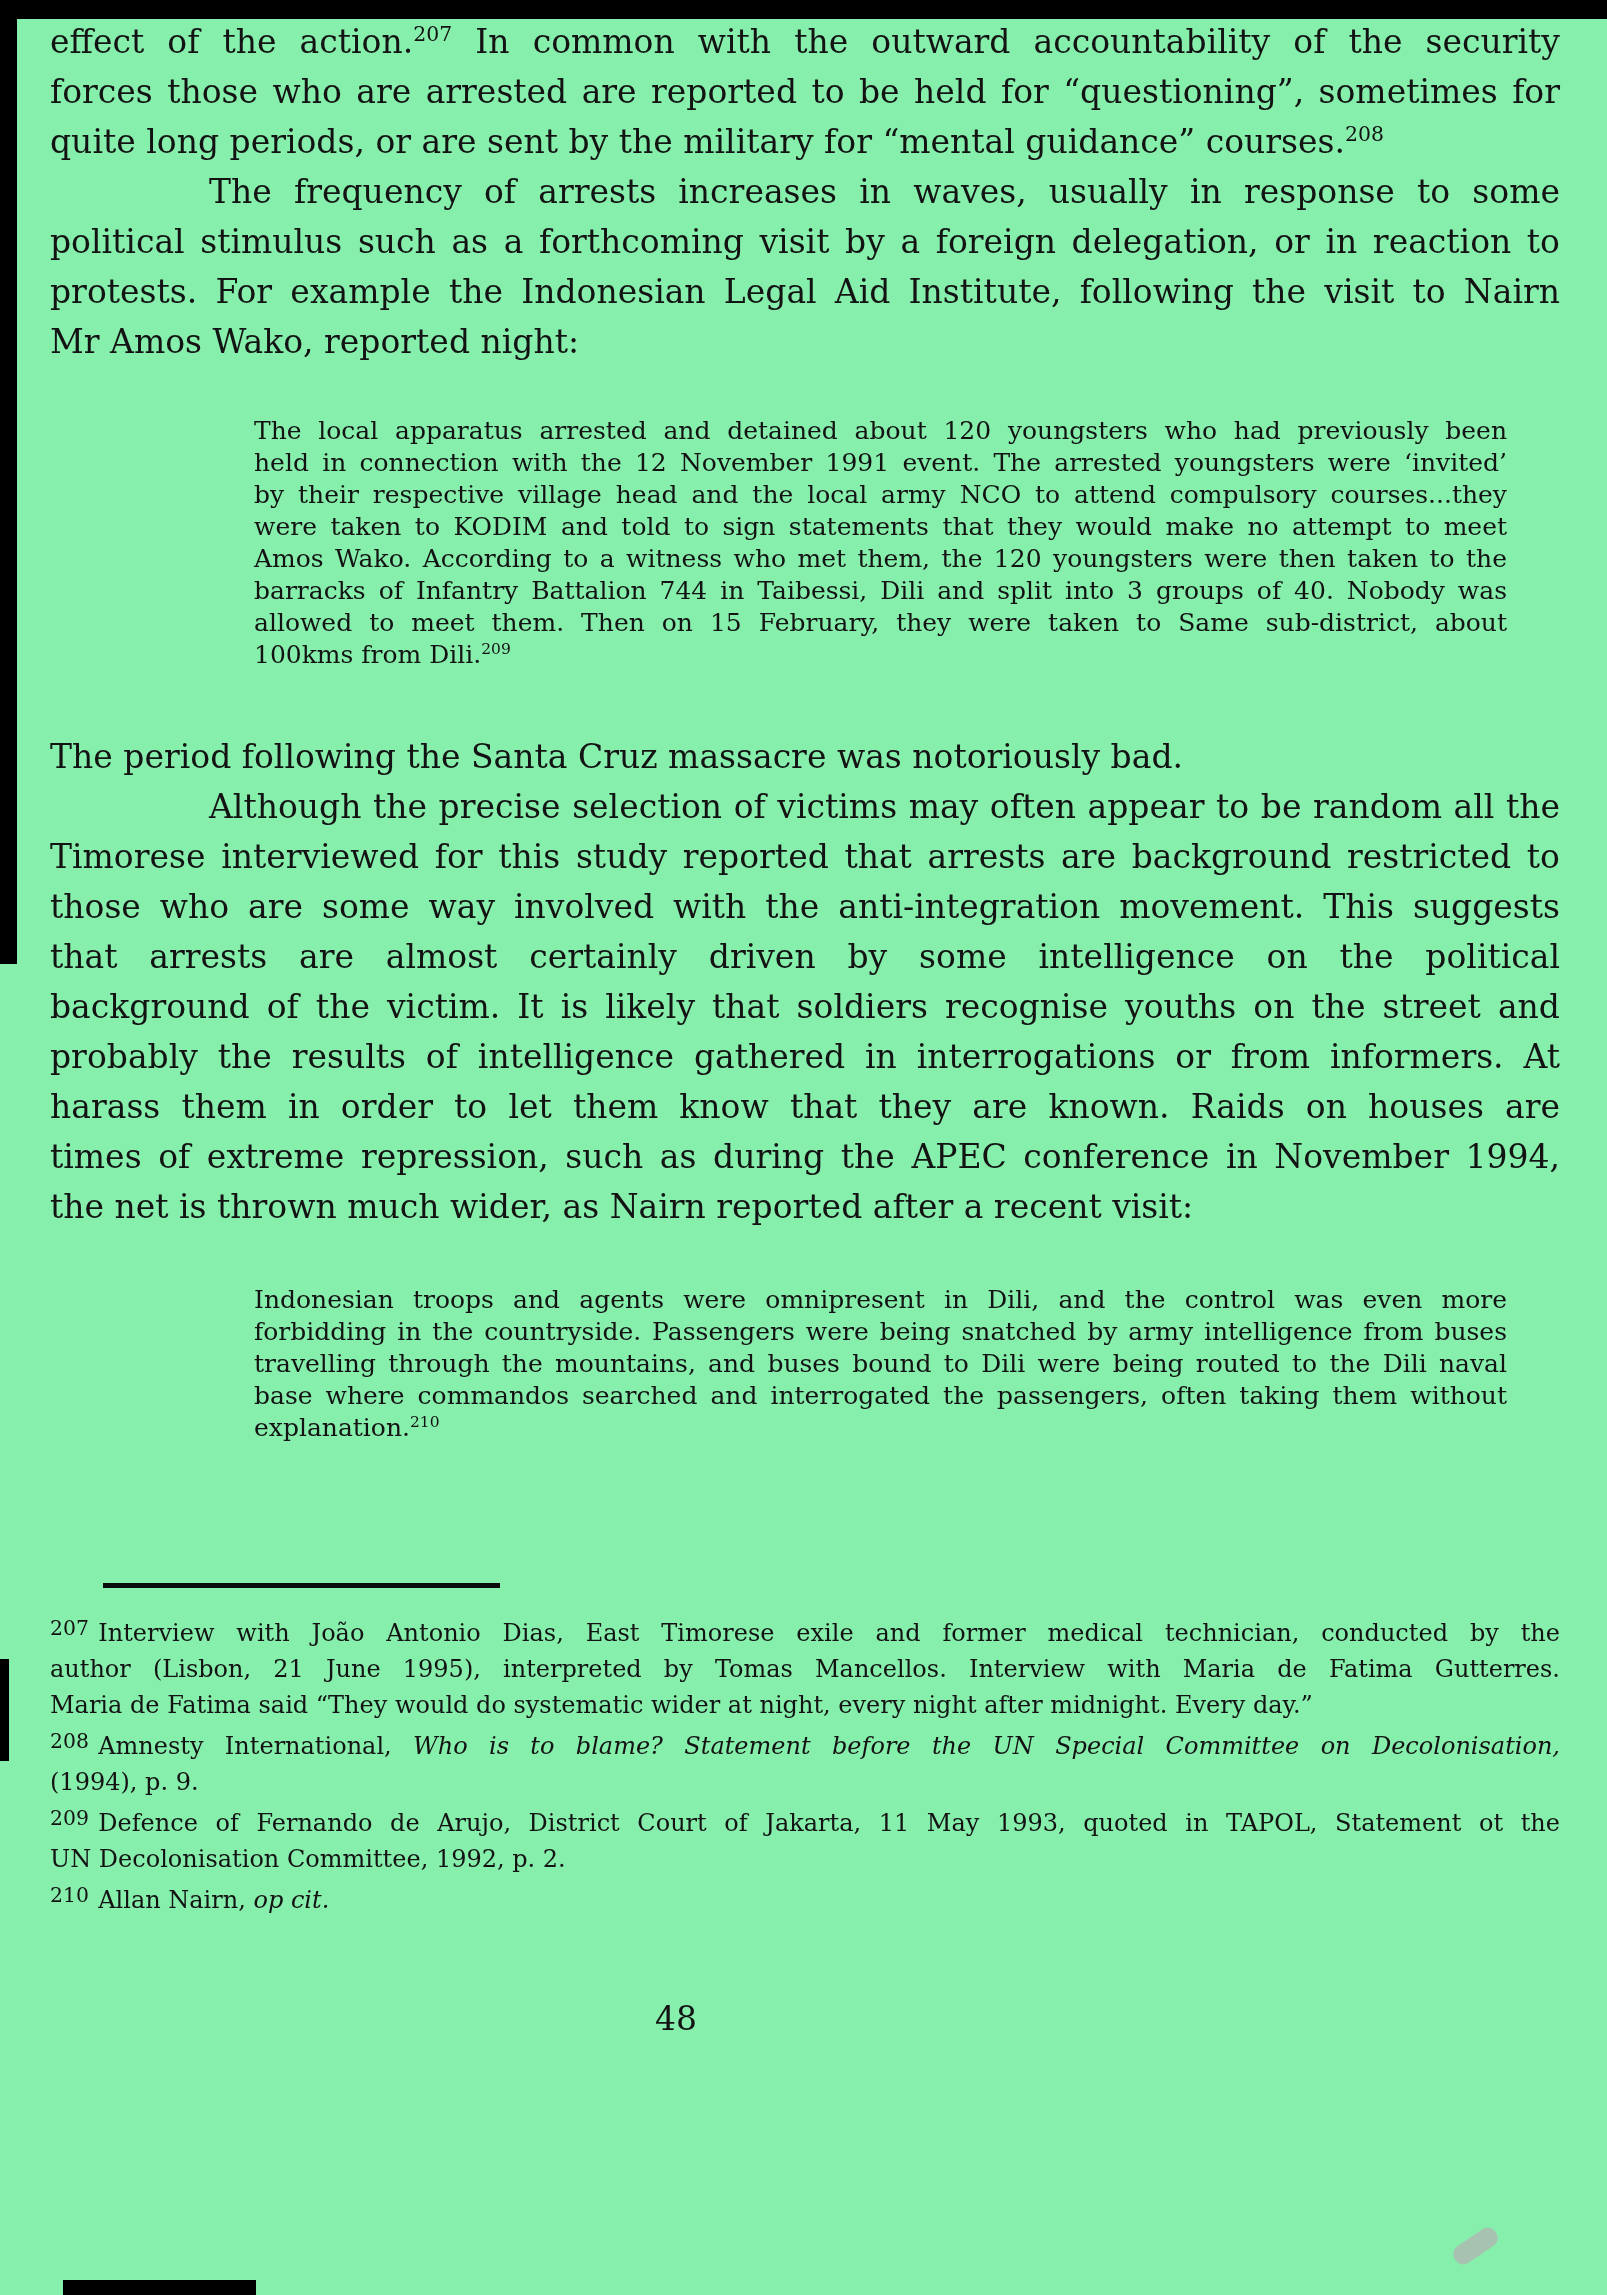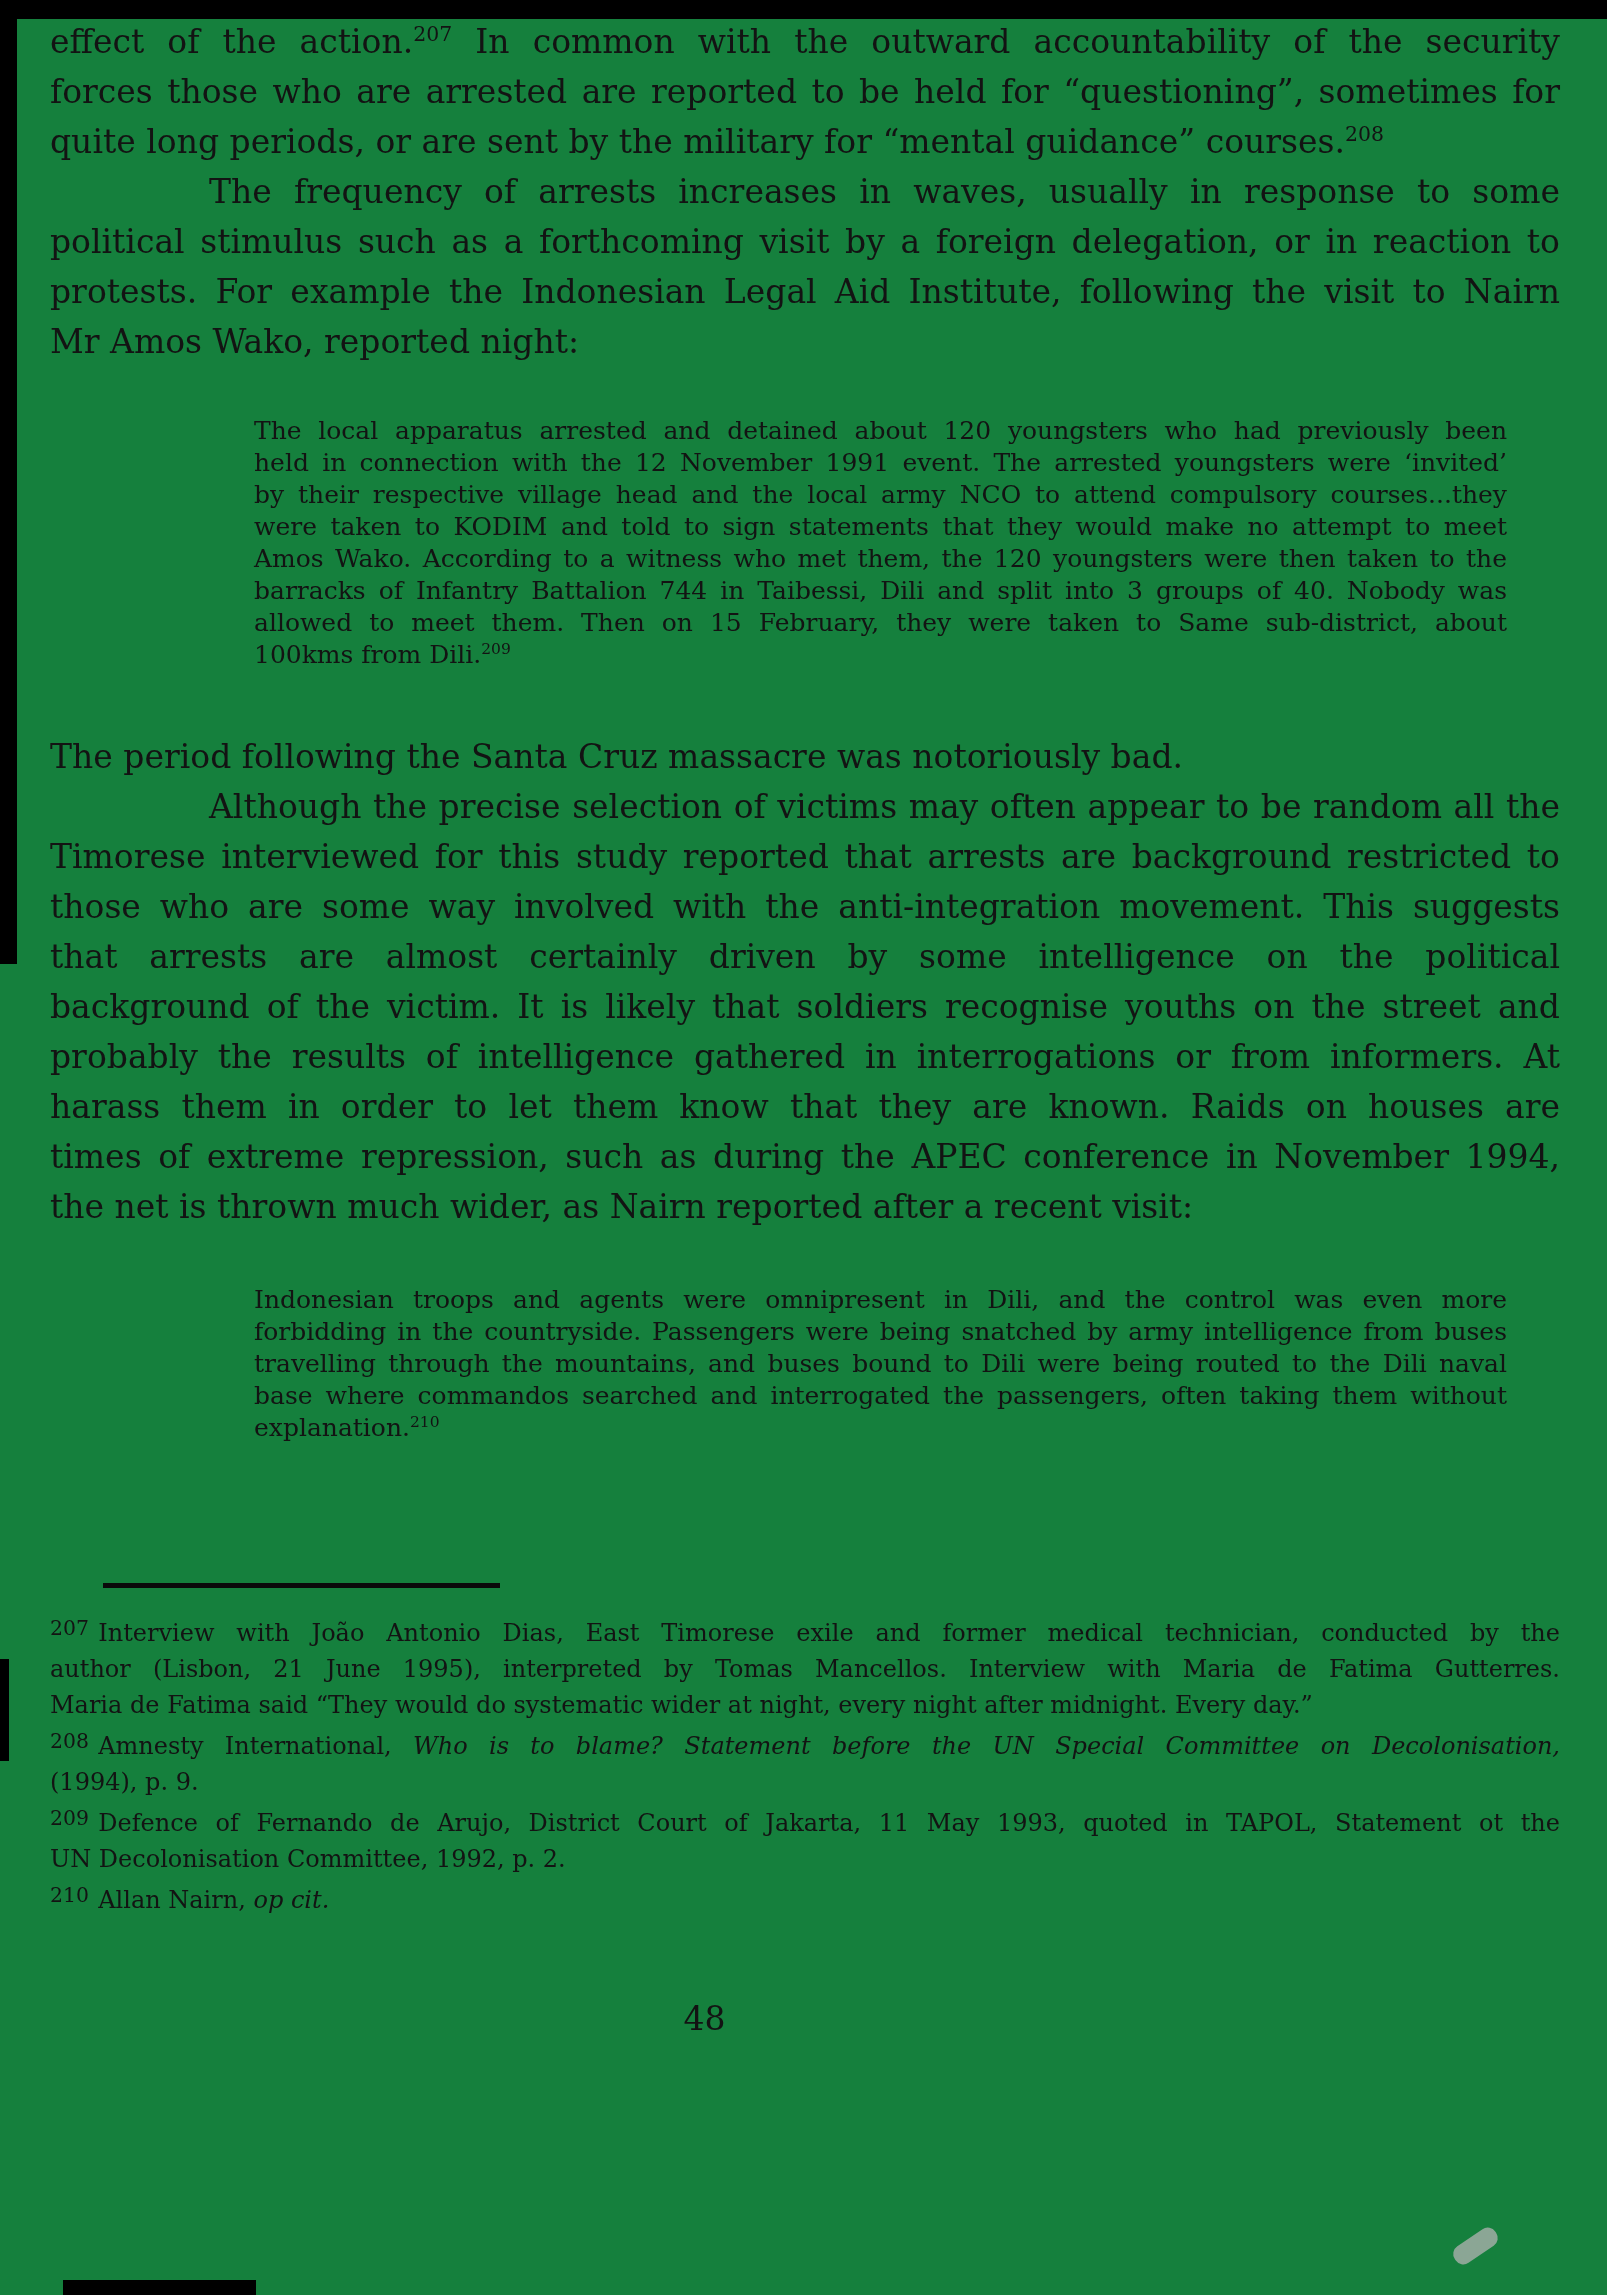--- a/index.html
+++ b/index.html
@@ -1,40 +1,40 @@
 <!DOCTYPE html>
 <html style="font-size:10.6px"><head>
 <meta charset="utf-8">
 <style>
   html,body { margin:0; padding:0; background:#e8e8e8; }
   .page {
     position:relative;
     width:1608px; height:2295px;
-    background:#15803d;
+    background:#86efac;
     font-family:"DejaVu Serif","Liberation Serif",serif;
     color:#131313;
     overflow:hidden;
   }
   .textcol { position:absolute; left:0; top:0; width:1608px;
     padding:17px 48px 0 50px; box-sizing:border-box; }
   .bodyblock { font-size:33px; line-height:50px; }
   .line { text-align:justify; text-align-last:justify; -moz-text-align-last:justify; }
   .line.end { text-align-last:left; -moz-text-align-last:left; }
   .indent { padding-left:159px; }
   .sup { font-size:0.62em; vertical-align:super; line-height:0; }
   .quoteblock { font-size:25px; line-height:32px; margin-left:204px; margin-right:53px; }
   .q1 { margin-top:48px; }
   .q2 { margin-top:52px; }
   .p3 { margin-top:61px; }
   .fnrule { margin-top:139px; margin-left:53px; width:397px; height:4.6px; background:#0a0a0a; }
   .fnblock { margin-top:22.5px; font-size:24px; line-height:36px; }
   .fnm { font-size:0.85em; vertical-align:0.30em; margin-right:9.3px; }
   .it { font-style:italic; }
   .pagenum { position:absolute; left:655px; top:2002px; width:99px;
-    font-size:33px; line-height:33px; text-align:center; }
+    font-size:33px; line-height:33px; }
   
   .art { position:absolute; background:#000; }
   .art-top { left:0; top:0; width:1608px; height:18.5px; }
   .art-left { left:0; top:0; width:17px; height:964px; }
   .art-left-tick { left:0; top:1659px; width:9.3px; height:102px; }
   .art-bottom-left { left:63px; top:2280px; width:193px; height:16px; }
   .art-smudge { left:1451px; top:2236px; width:49px; height:20px;
     background:#b3b3b3; opacity:0.75; border-radius:9.3px; transform:rotate(-34deg); }
 </style>
 </head>

